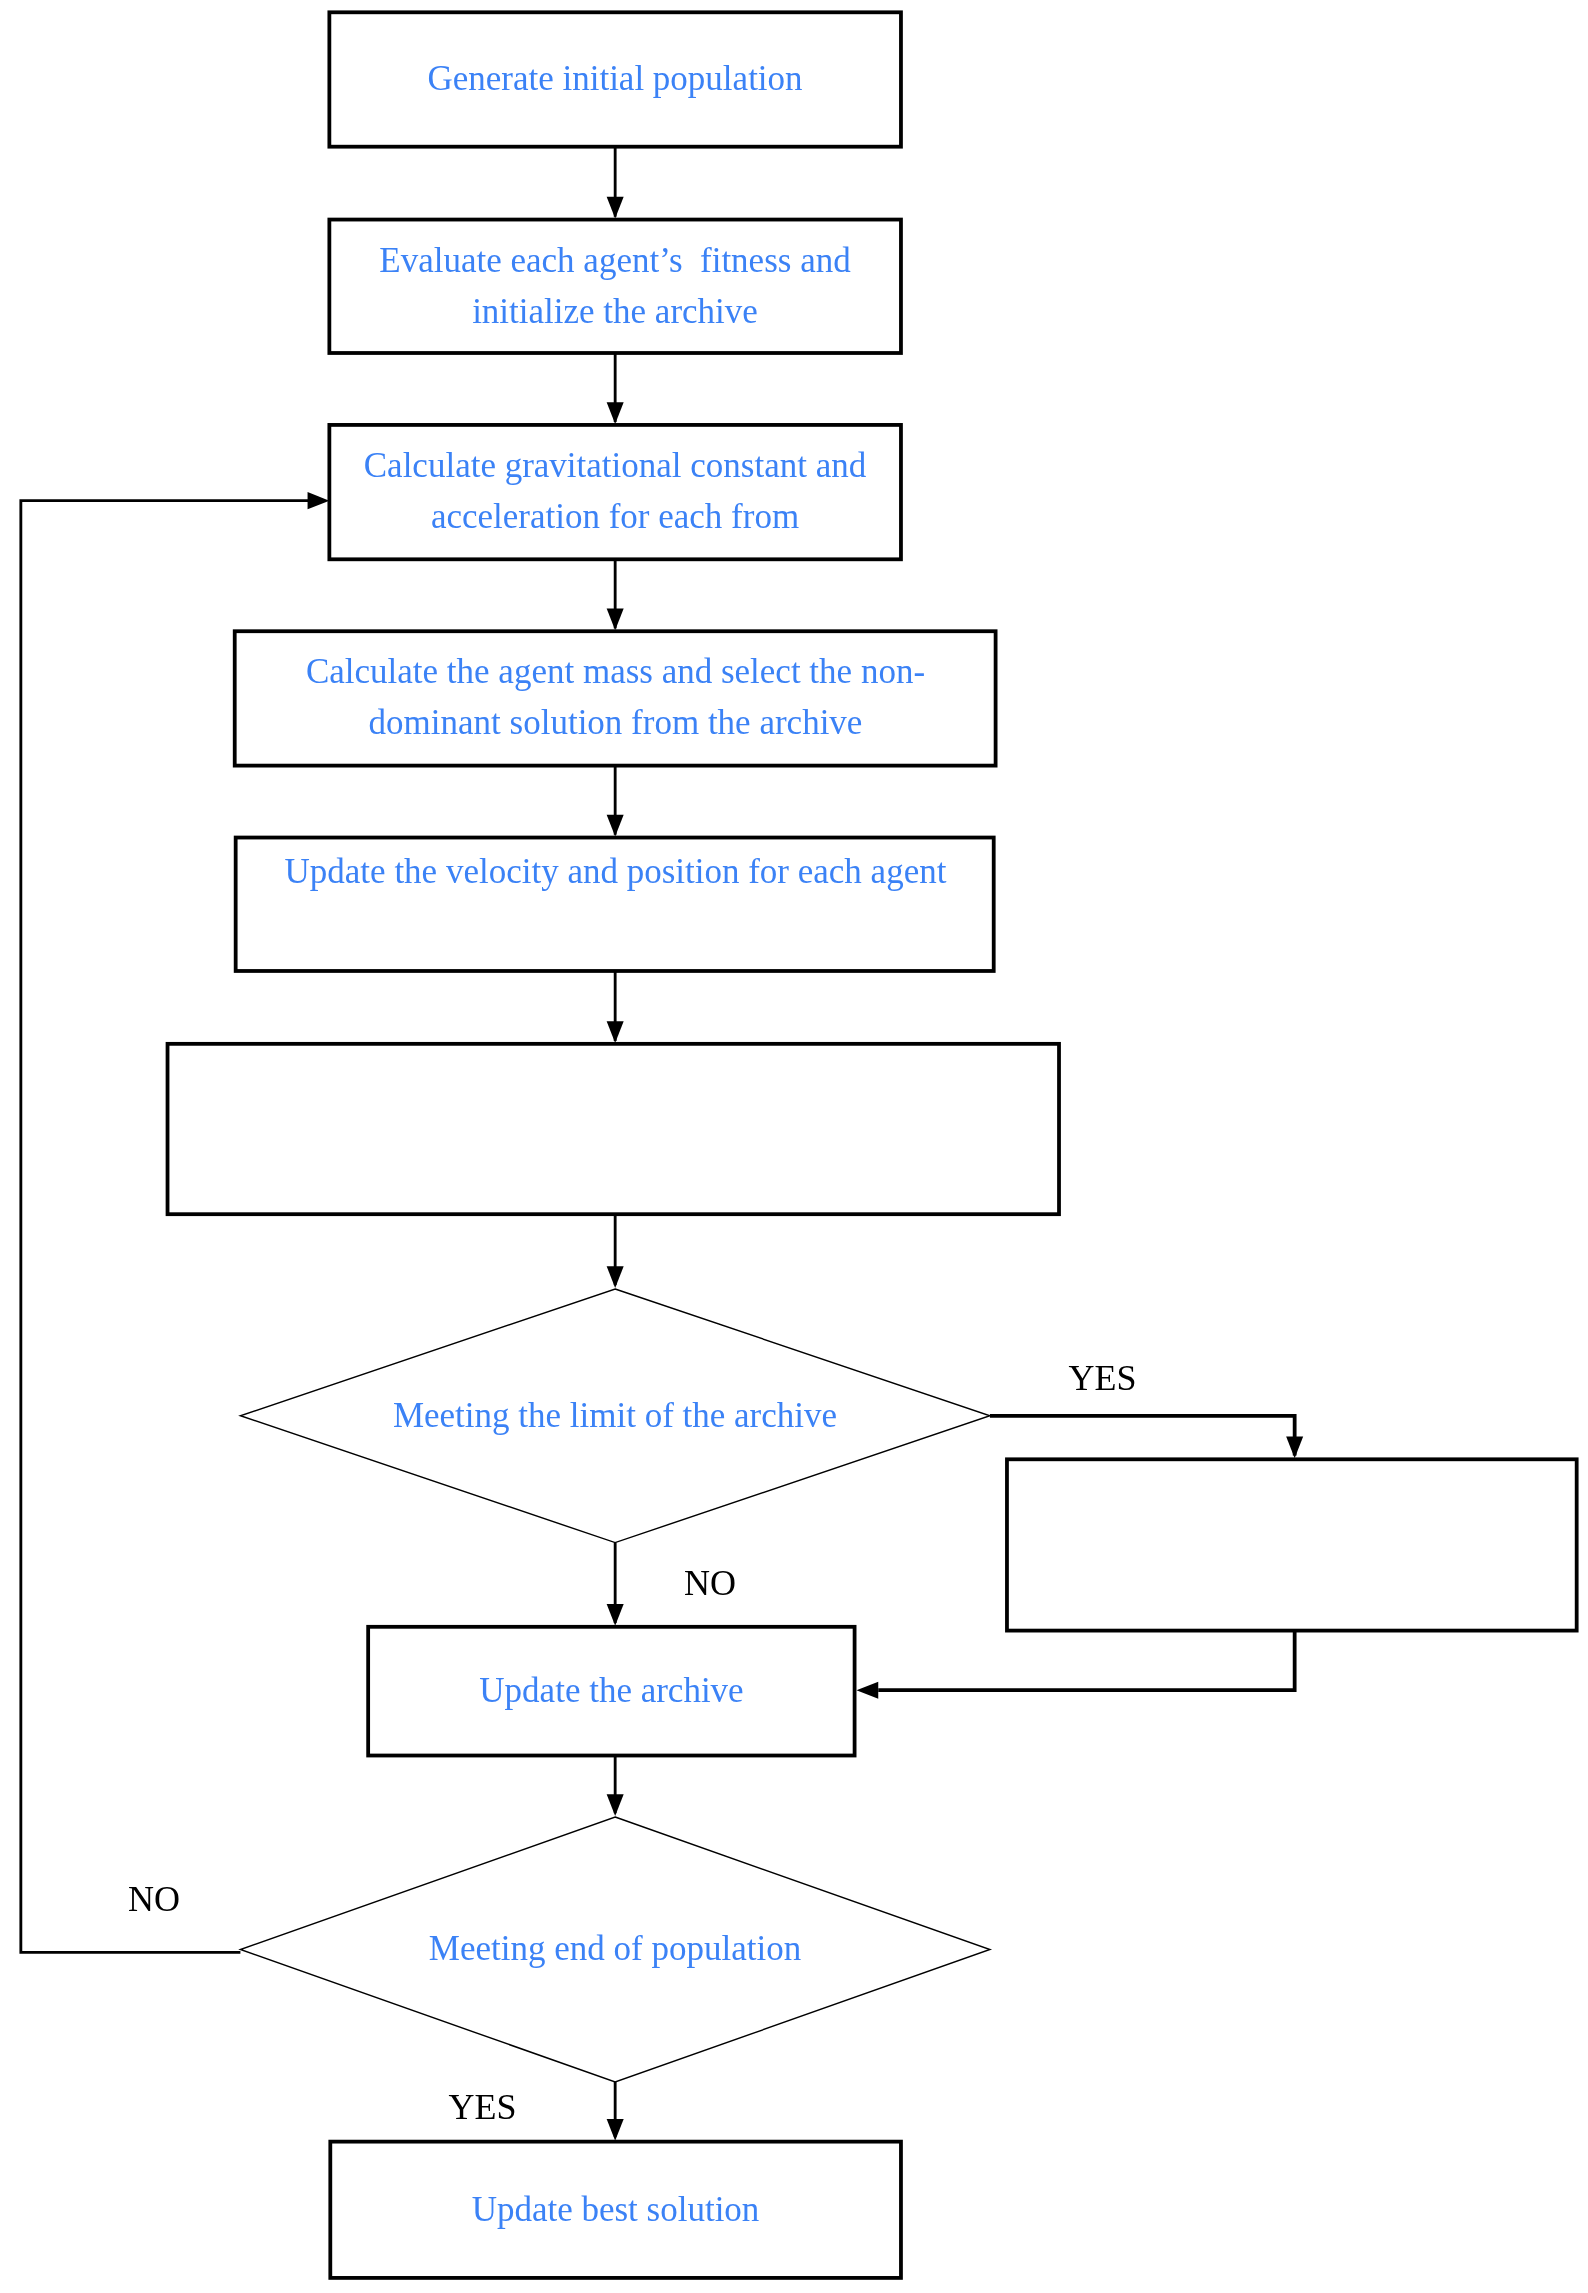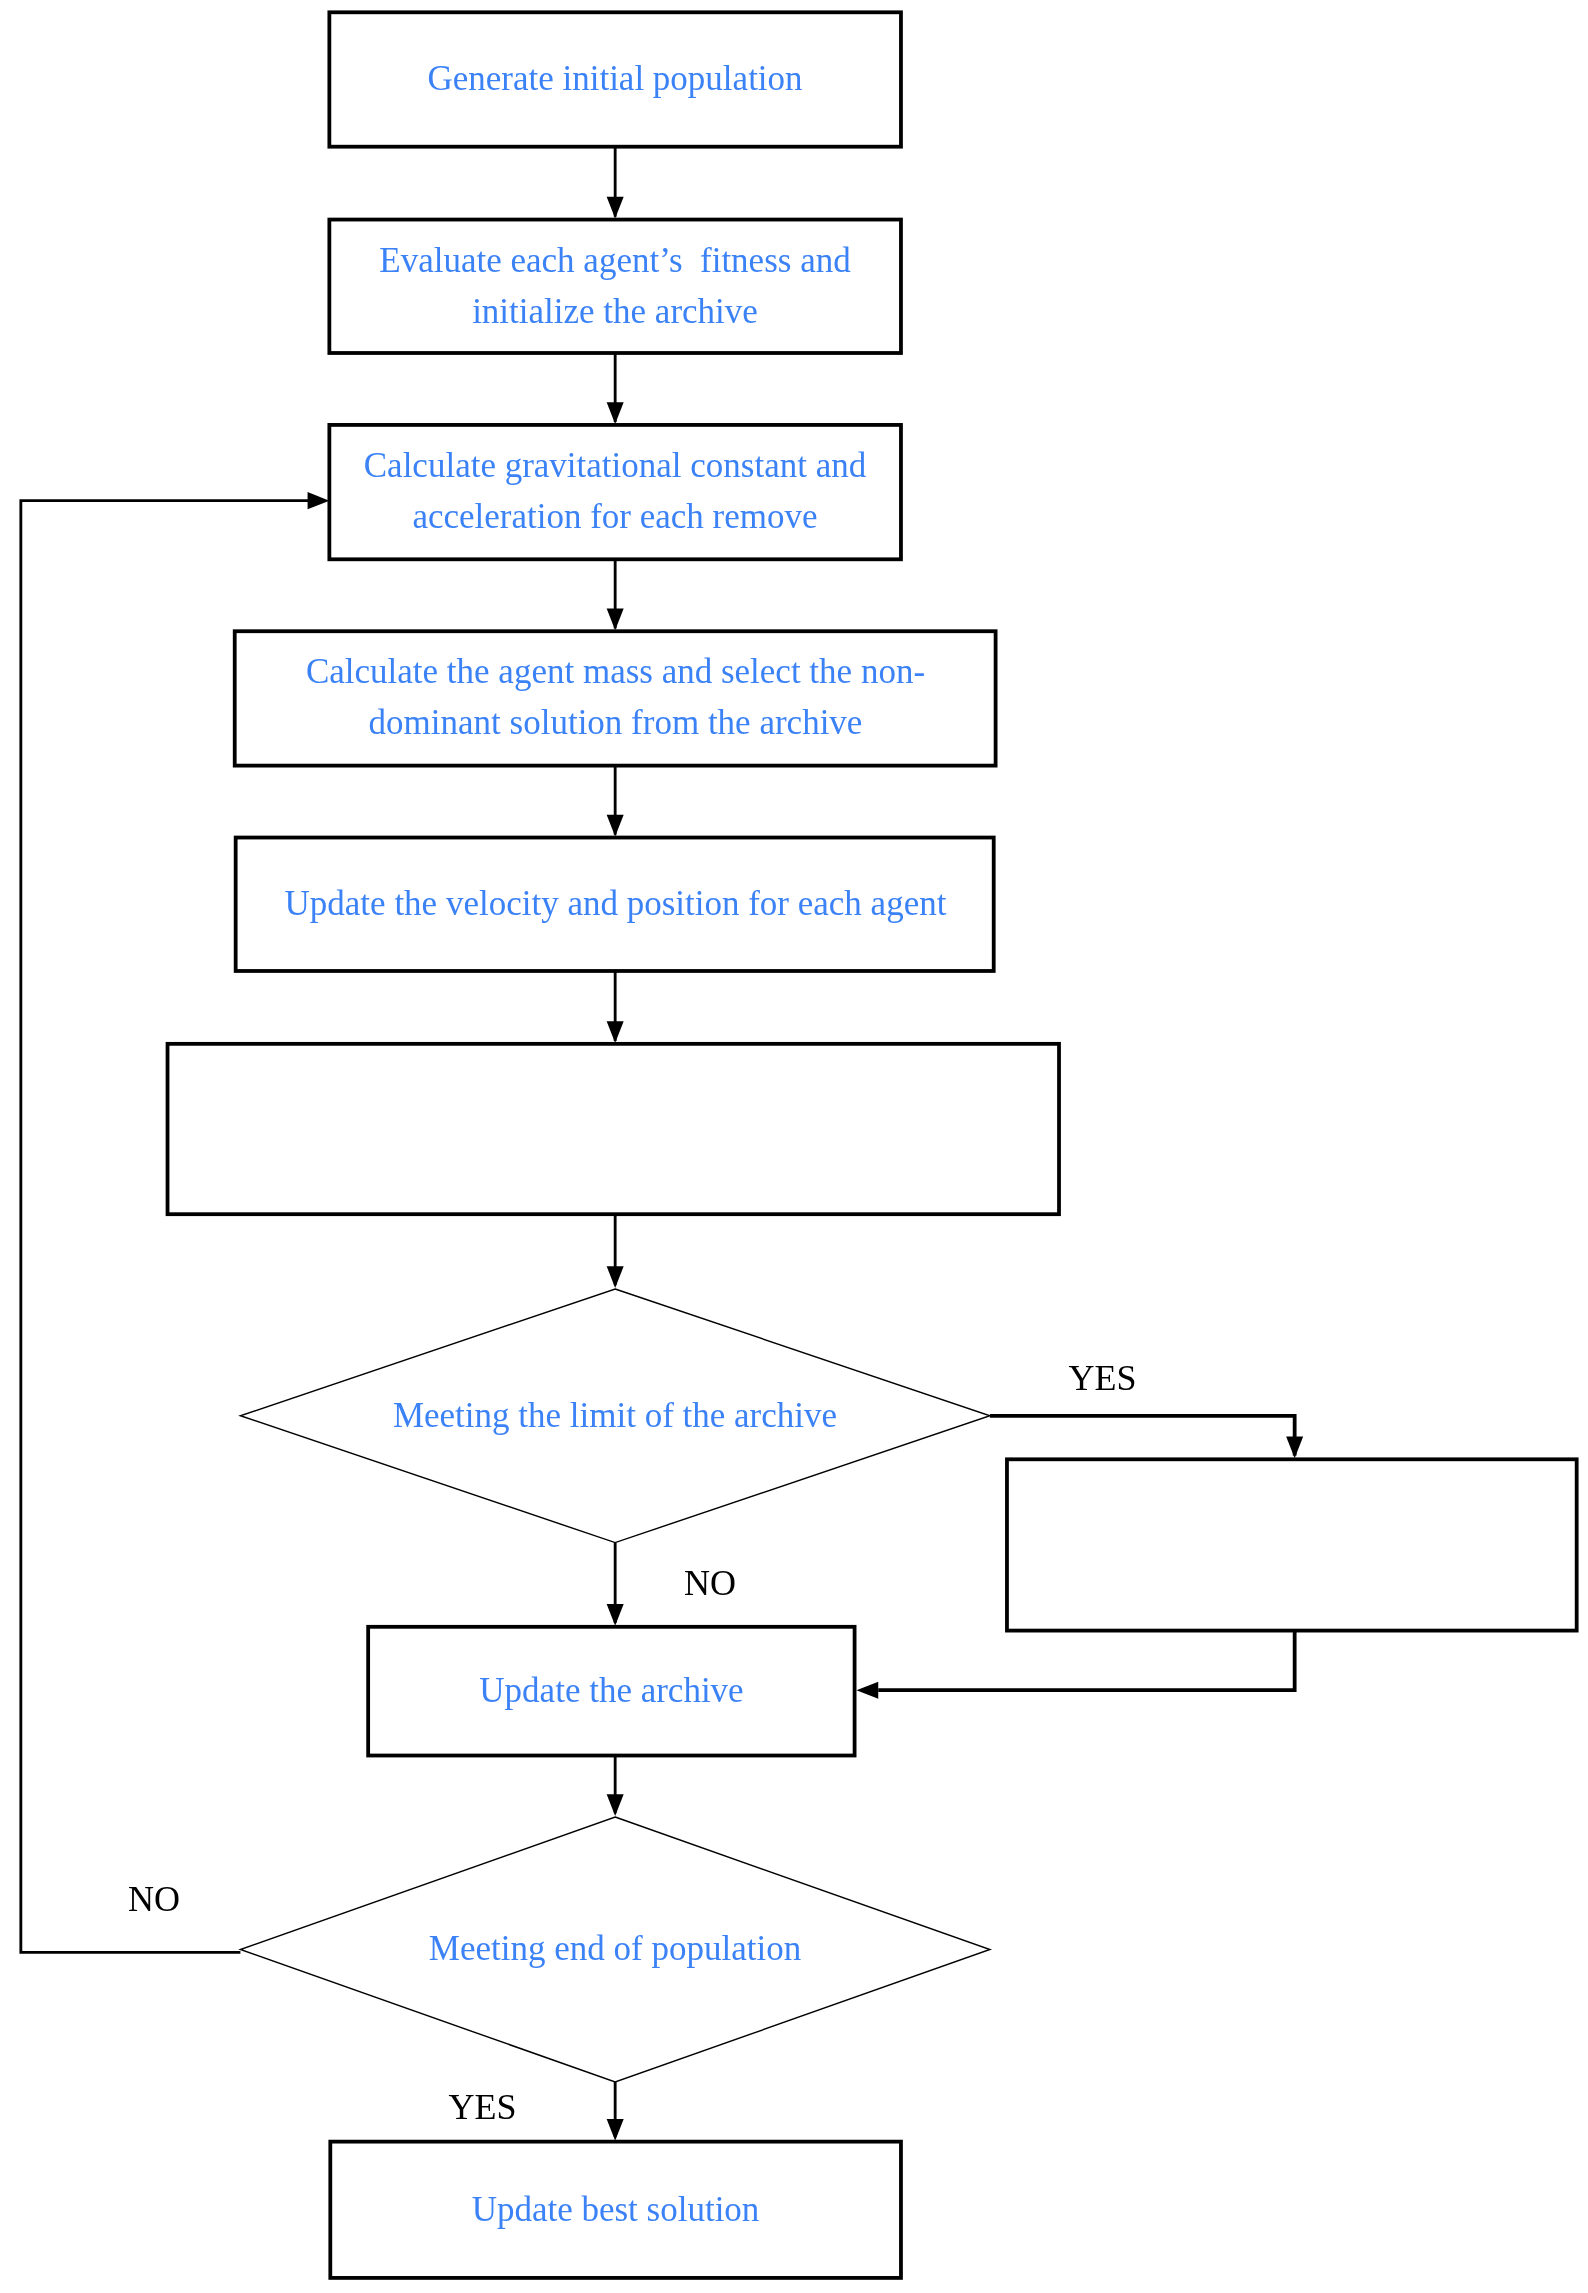--- a/index.html
+++ b/index.html
@@ -98,26 +98,26 @@
       <polygon points="650,1920 1046,2060 650,2200 254,2060"></polygon>
     </g>
   </svg>
 
   <div class="node-label" style="left:331px; top:12.3px; width:568px; height:134px;">Generate initial population</div>
 
   <div class="node-label" style="left:331px; top:220px; width:568px; height:133px;">Evaluate each agent’s  fitness and
 initialize the archive</div>
 
   <div class="node-label" style="left:331px; top:425px; width:568px; height:134px;">Calculate gravitational constant and
-acceleration for each remove</div>
+acceleration for each from</div>
 
   <div class="node-label" style="left:237px; top:631px; width:757px; height:134px;">Calculate the agent mass and select the non-
 dominant solution from the archive</div>
 
-  <div class="node-label" style="left:238px; top:838px; width:755px; height:133px;">Update the velocity and position for each agent</div>
+  <div class="node-label" style="left:238px; top:806px; width:755px; height:133px;">Update the velocity and position for each agent</div>
 
 
   <div class="node-label" style="left:240px; top:1289px; width:750px; height:254px;">Meeting the limit of the archive</div>
 
 
   <div class="node-label" style="left:370px; top:1627px; width:483px; height:129px;">Update the archive</div>
 
   <div class="node-label" style="left:240px; top:1817px; width:750px; height:265px;">Meeting end of population</div>
 
   <div class="node-label" style="left:332px; top:2142px; width:567px; height:136px;">Update best solution</div>

